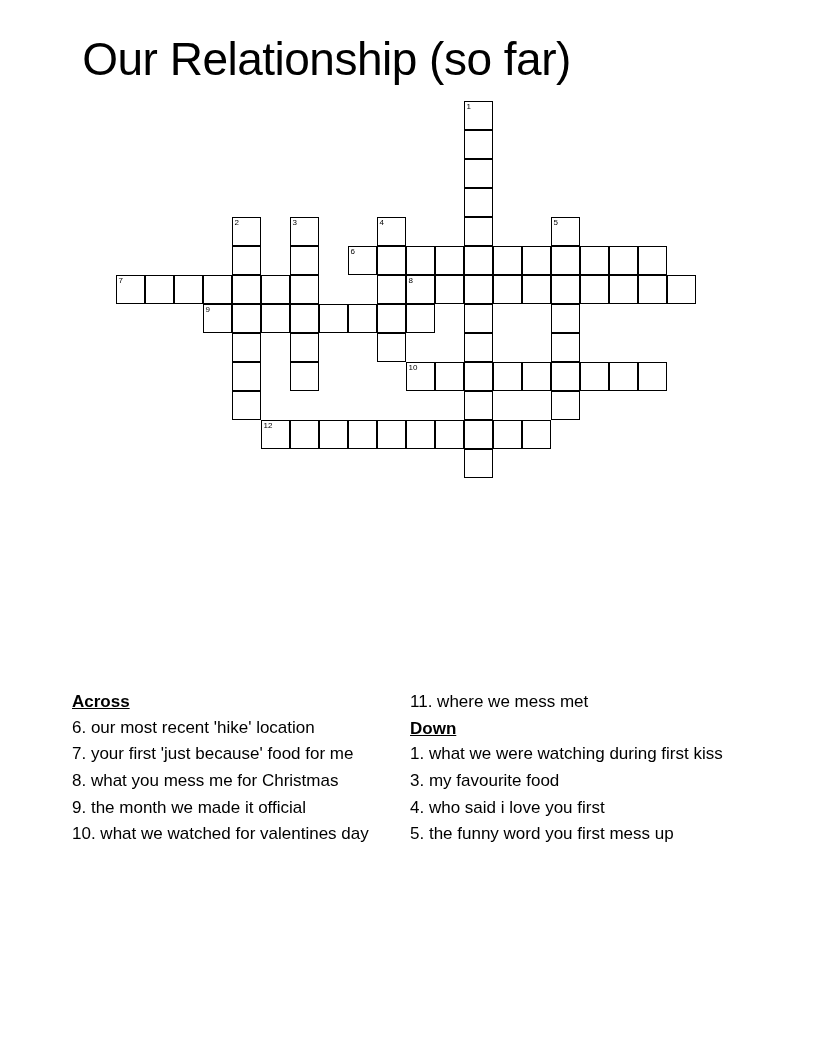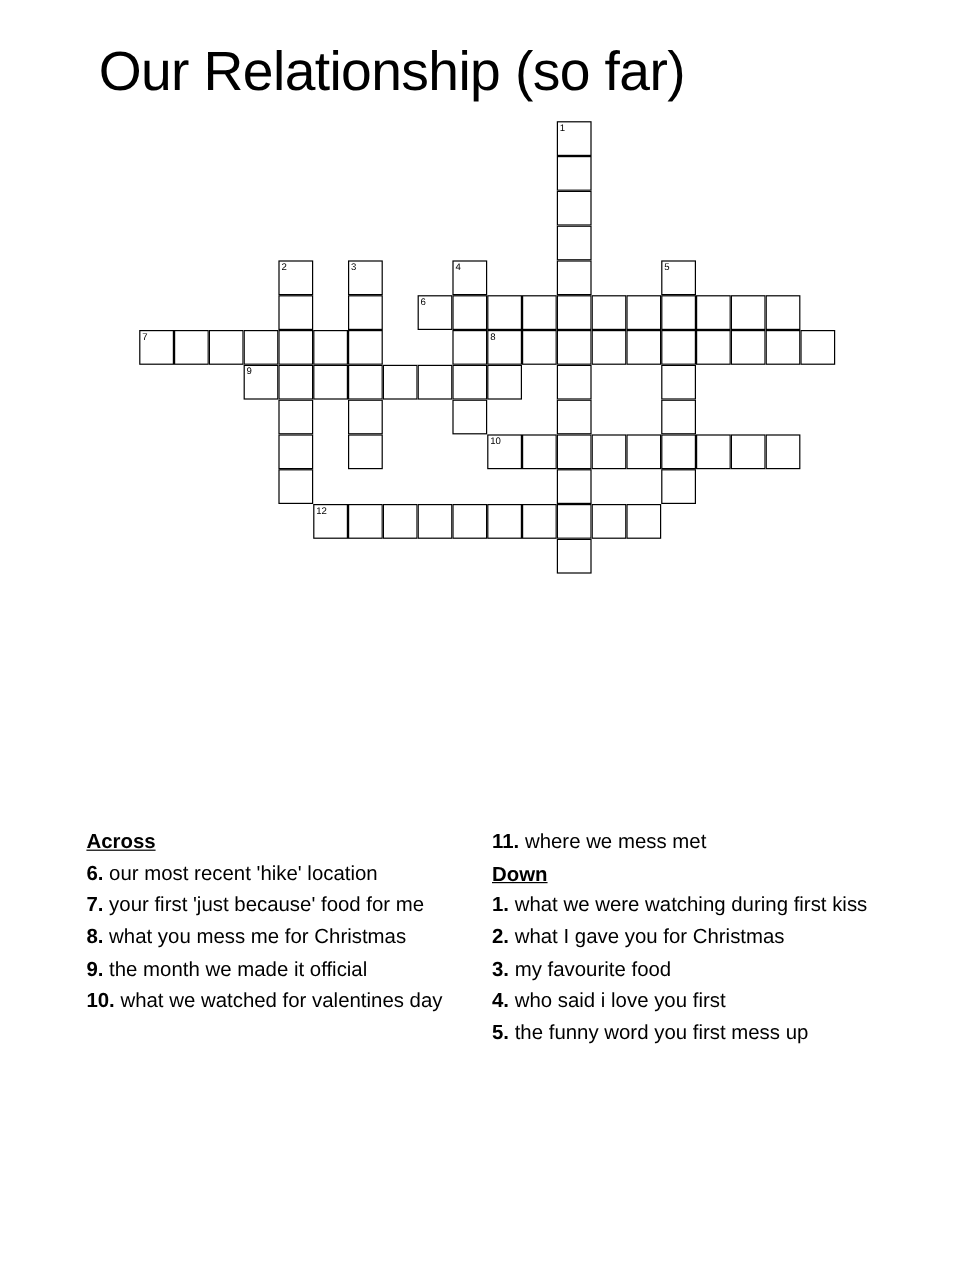--- a/index.html
+++ b/index.html
@@ -77,21 +77,21 @@
   .clue-heading {
     font-weight: bold;
     text-decoration: underline;
     font-size: 17px;
     margin: 0 0 1px 0;
   }
   .clue-item {
     margin: 0 0 2px 0;
   }
   .clue-item .cnum {
-    font-weight: bold;
+    font-weight: normal;
   }
 </style>
 </head>
 <body>
 
 <div class="page">
 
   <h1 id="puzzle-title">Our Relationship (so far)</h1>
 
   <div id="grid-wrap">
@@ -207,20 +207,19 @@
         <div class="clue-item"><span class="cnum">6.</span><span class="ctext"> our most recent 'hike' location</span></div>
         <div class="clue-item"><span class="cnum">7.</span><span class="ctext"> your first 'just because' food for me</span></div>
         <div class="clue-item"><span class="cnum">8.</span><span class="ctext"> what you mess me for Christmas</span></div>
         <div class="clue-item"><span class="cnum">9.</span><span class="ctext"> the month we made it official</span></div>
         <div class="clue-item"><span class="cnum">10.</span><span class="ctext"> what we watched for valentines day</span></div>
       </div>
     <div class="clue-col" id="clue-col-right">
         <div class="clue-item"><span class="cnum">11.</span><span class="ctext"> where we mess met</span></div>
         <div class="clue-heading">Down</div>
         <div class="clue-item"><span class="cnum">1.</span><span class="ctext"> what we were watching during first kiss</span></div>
-        <div class="clue-item"><span class="cnum">2.</span><span class="ctext"> what I gave you for Christmas</span></div>
         <div class="clue-item"><span class="cnum">3.</span><span class="ctext"> my favourite food</span></div>
         <div class="clue-item"><span class="cnum">4.</span><span class="ctext"> who said i love you first</span></div>
         <div class="clue-item"><span class="cnum">5.</span><span class="ctext"> the funny word you first mess up</span></div>
       </div>
   </div>
 
 </div>
 
 </body></html>

